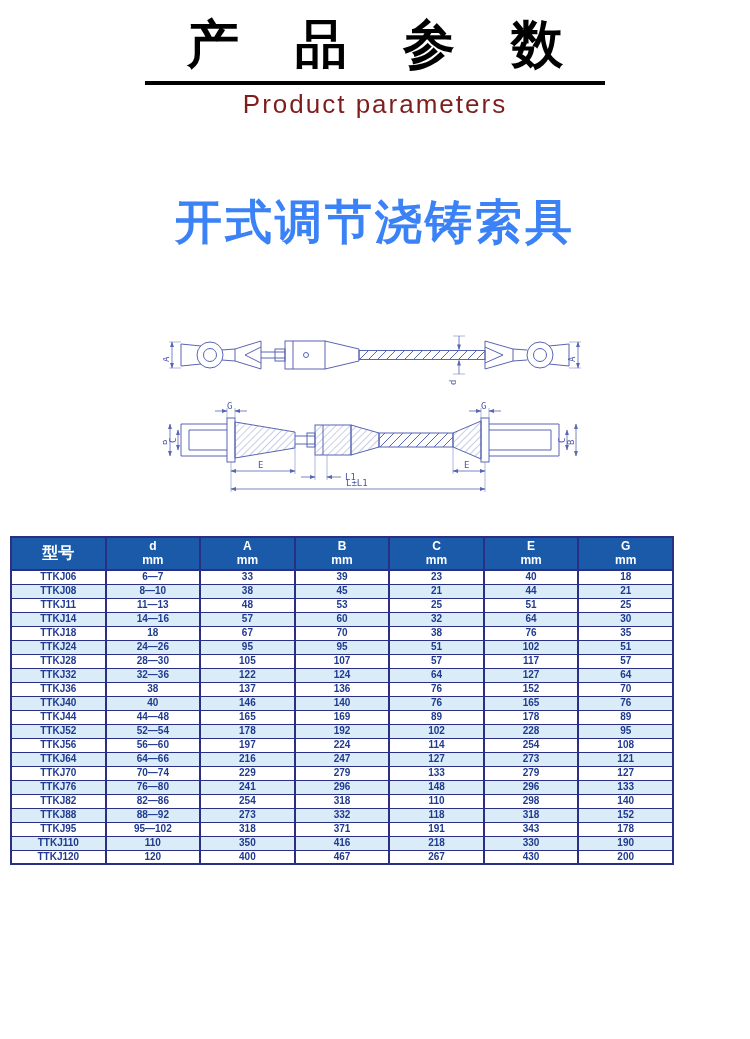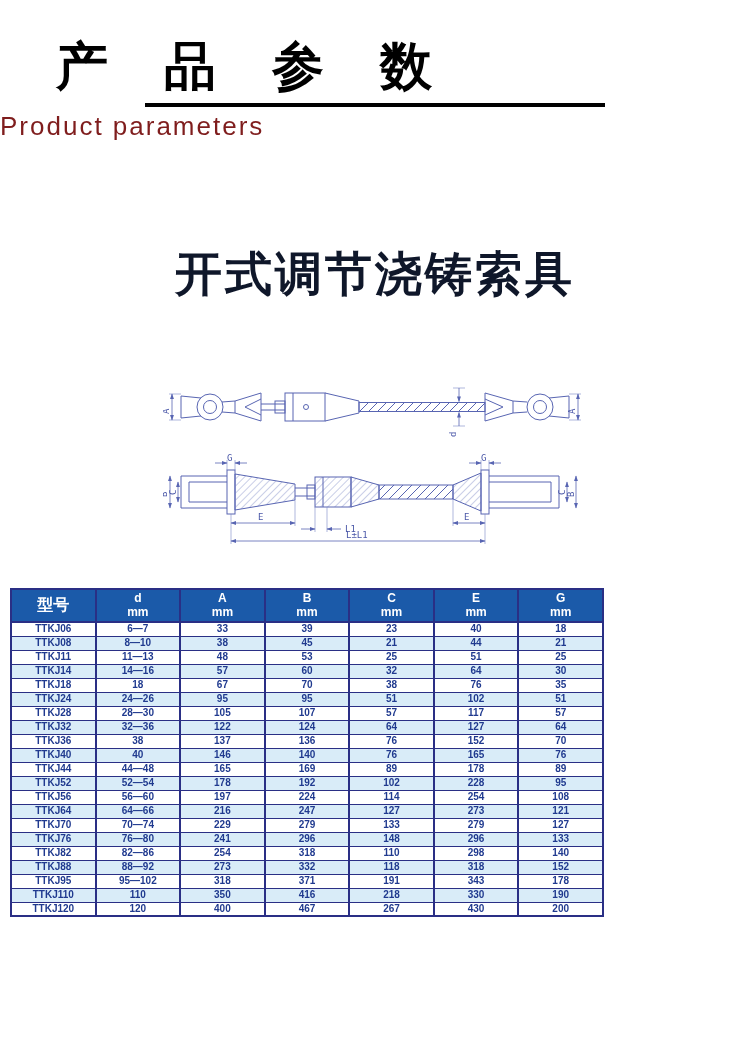--- a/index.html
+++ b/index.html
@@ -8,21 +8,21 @@
     width: 750px;
     height: 1039px;
     margin: 0 auto;
     font-family: "Liberation Sans", sans-serif;
     color: #000;
     overflow: hidden;
   }
   .page { width: 750px; height: 1039px; position: relative; background: #fff; }
 
   
-  .hdr { padding-top: 38px; }
+  .hdr { padding-top: 16px; text-align: center; }
   .hdr-cn {
     font-size: 52px;
     font-weight: 800;
     letter-spacing: 56px;
     padding-left: 56px; 
     color: #000;
     font-family: "Liberation Sans", sans-serif;
     line-height: 1.1;
   }
   .hdr-rule {
@@ -31,40 +31,40 @@
   }
   .hdr-en {
     font-size: 26px;
     letter-spacing: 2px;
     color: #7f1d1d;
     font-weight: 400;
   }
 
   
   .product-title {
-    margin-top: 101px;
+    margin-top: 71px;
     text-align: center;
     font-size: 47px;
     font-weight: 800;
     letter-spacing: 3px;
-    color: #0f172a;
+    color: #3b82f6;
   }
 
   
   .diagram-wrap { margin: 68px 0 0 163px; width: 424px; height: 174px; }
   .diagram-wrap svg { display: block; }
   .ln   { stroke: #5865b2; stroke-width: 1; fill: none; }
   .dim  { stroke: #5865b2; stroke-width: 0.8; fill: none; }
   .ext  { stroke: #7b86c6; stroke-width: 0.6; fill: none; }
   .dimtext { fill: #4a57a8; font-family: "DejaVu Sans Mono", monospace; font-size: 9px; }
 
   
   table.spec {
     margin: 40px 10px 8px 10px;
-    width: 594px;
+    width: 664px;
     border-collapse: collapse;
     table-layout: fixed;
   }
   table.spec th, table.spec td {
     border-top: 1px solid #2a2f85;
     border-bottom: 1px solid #2a2f85;
     border-left: 2px solid #2a2f85;
     border-right: 2px solid #2a2f85;
     text-align: center;
     vertical-align: middle;

